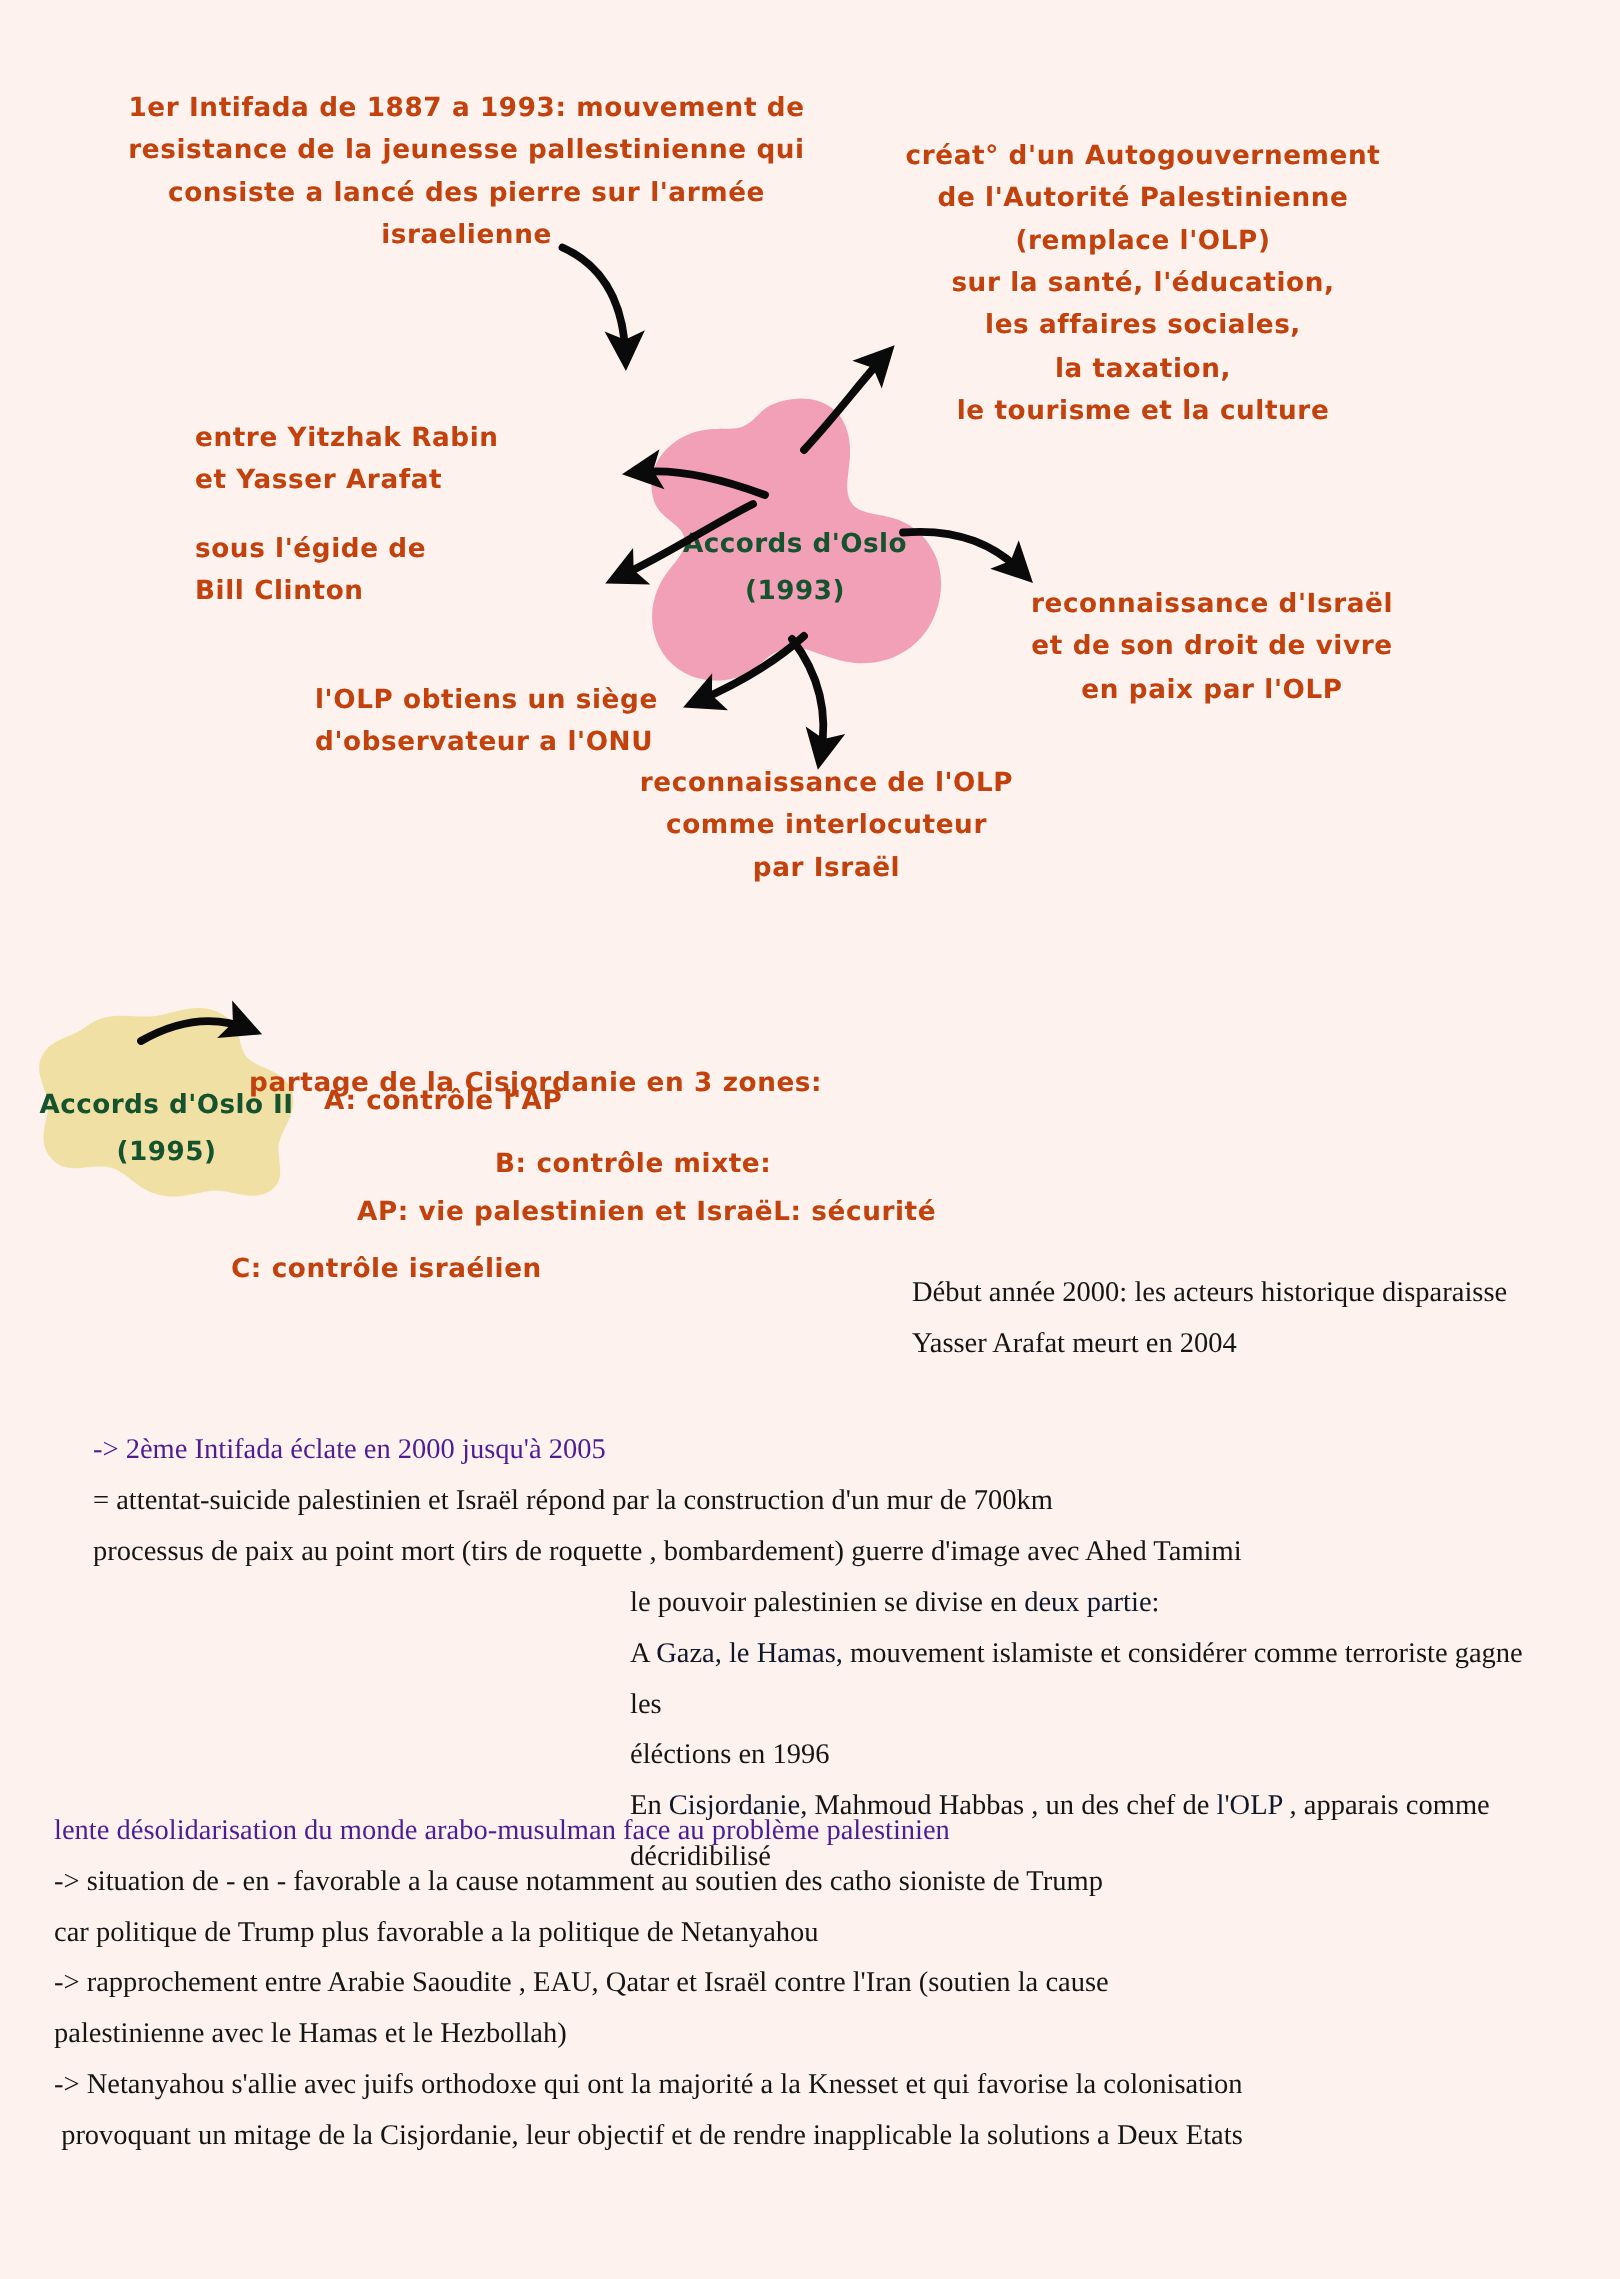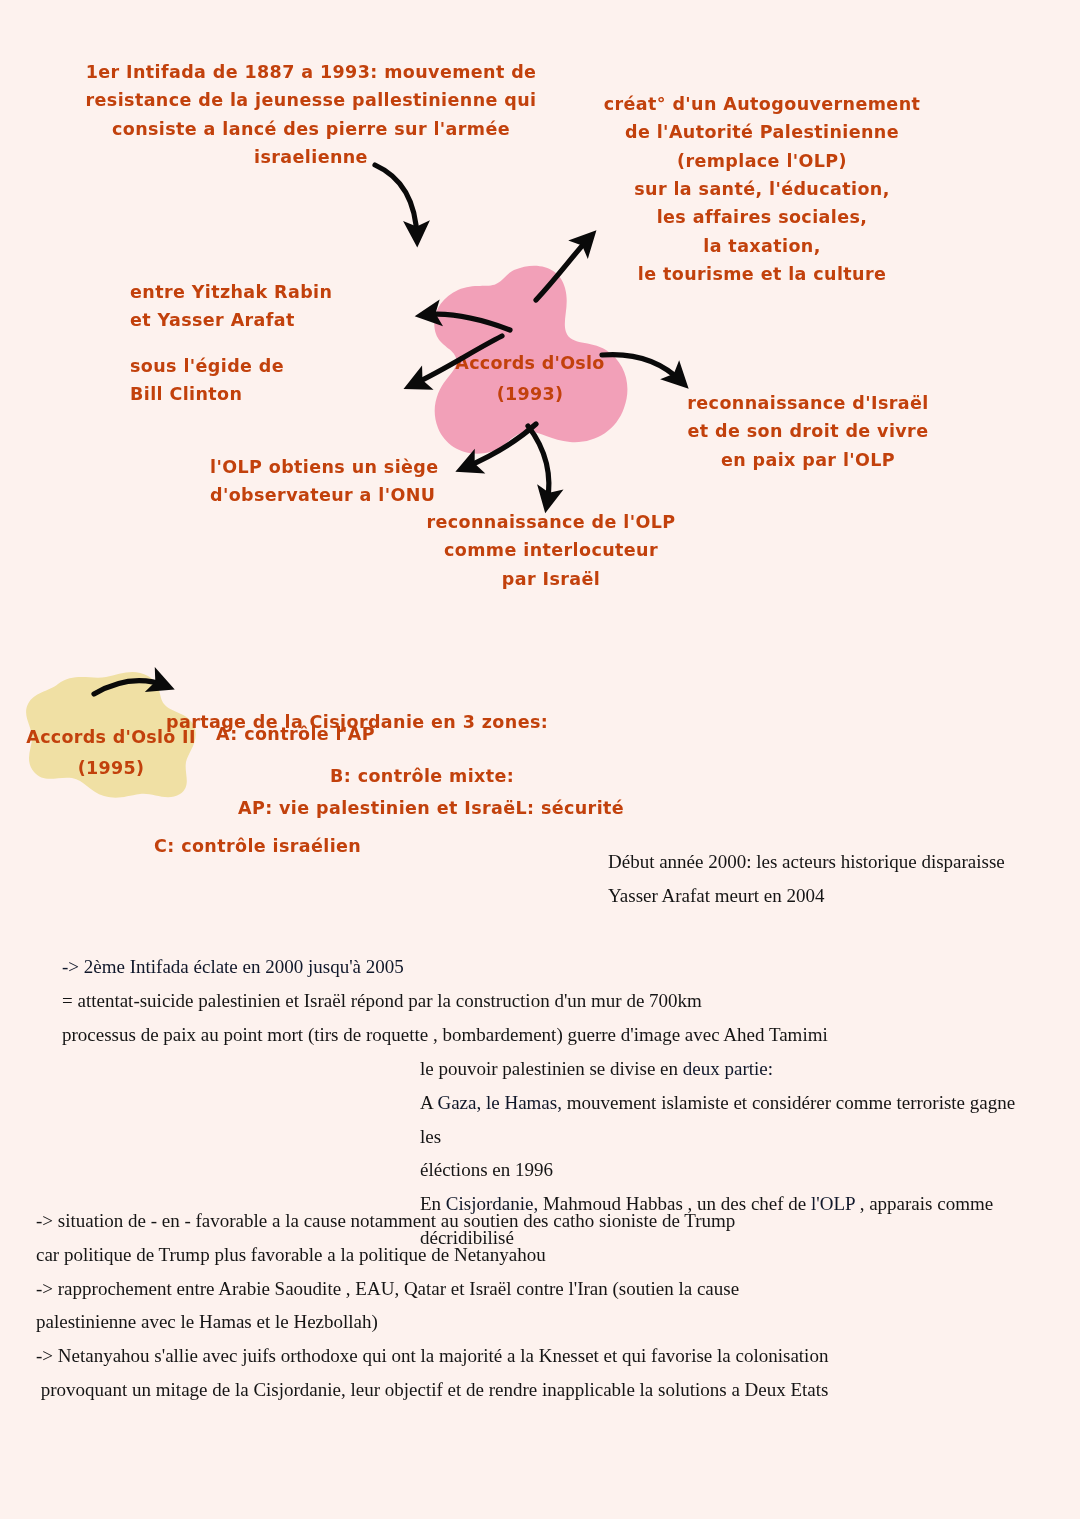--- a/index.html
+++ b/index.html
@@ -35,21 +35,21 @@
   .center-c { text-align: center; }
   .right-a  { text-align: left; }
   .left-a   { text-align: left; }
 
   
   .blob-svg { position: absolute; pointer-events: none; }
   .blob-label {
     position: absolute;
     font-family: "DejaVu Sans", sans-serif;
     font-weight: bold;
-    color: #c2410c;
+    color: #14532d;
     font-size: 17.5px;
     line-height: 1.75;
     text-align: center;
     white-space: pre-line;
     letter-spacing: 0.3px;
   }
 
   
   #arrow-layer {
     position: absolute;
@@ -59,21 +59,21 @@
   }
 
   
   .serif {
     font-family: "Liberation Serif", serif;
     color: #151515;
     font-size: 19px;
     line-height: 1.78;
     white-space: pre-line;
   }
-  .red { color: #0f172a; }
+  .red { color: #4c1d95; }
   .serif .red { color: #0f172a; }
   .note-block { position: absolute; }
   .note-line { white-space: pre-wrap; }
 </style>
 </head>
 <body>
 
 <div id="canvas">
 
   <svg class="blob-svg" style="left:410px; top:262px; width:240px; height:215px;" viewBox="0 0 240 215">
@@ -179,20 +179,21 @@
 
   <div class="note-block" style="left:420px; top:1052px; width:600px;">
     <div class="serif note-line"><span>le pouvoir palestinien se divise en </span><span class="red">deux partie:</span></div>
     <div class="serif note-line"><span>A </span><span class="red">Gaza, le Hamas,</span><span> mouvement islamiste et considérer comme terroriste gagne les</span></div>
     <div class="serif note-line">éléctions en 1996</div>
     <div class="serif note-line"><span>En </span><span class="red">Cisjordanie,</span><span> Mahmoud Habbas , un des chef de </span><span class="red">l'OLP</span><span> , apparais comme</span></div>
     <div class="serif note-line">décridibilisé</div>
   </div>
 
   <div class="note-block" style="left:36px; top:1204px; width:1010px;">
+    <div class="serif note-line red">lente désolidarisation du monde arabo-musulman face au problème palestinien</div>
     <div class="serif note-line">-&gt; situation de - en - favorable a la cause notamment au soutien des catho sioniste de Trump</div>
     <div class="serif note-line">car politique de Trump plus favorable a la politique de Netanyahou</div>
     <div class="serif note-line">-&gt; rapprochement entre Arabie Saoudite , EAU, Qatar et Israël contre l'Iran (soutien la cause</div>
     <div class="serif note-line">palestinienne avec le Hamas et le Hezbollah)</div>
     <div class="serif note-line">-&gt; Netanyahou s'allie avec juifs orthodoxe qui ont la majorité a la Knesset et qui favorise la colonisation</div>
     <div class="serif note-line"> provoquant un mitage de la Cisjordanie, leur objectif et de rendre inapplicable la solutions a Deux Etats</div>
   </div>
 
 </div>
 

